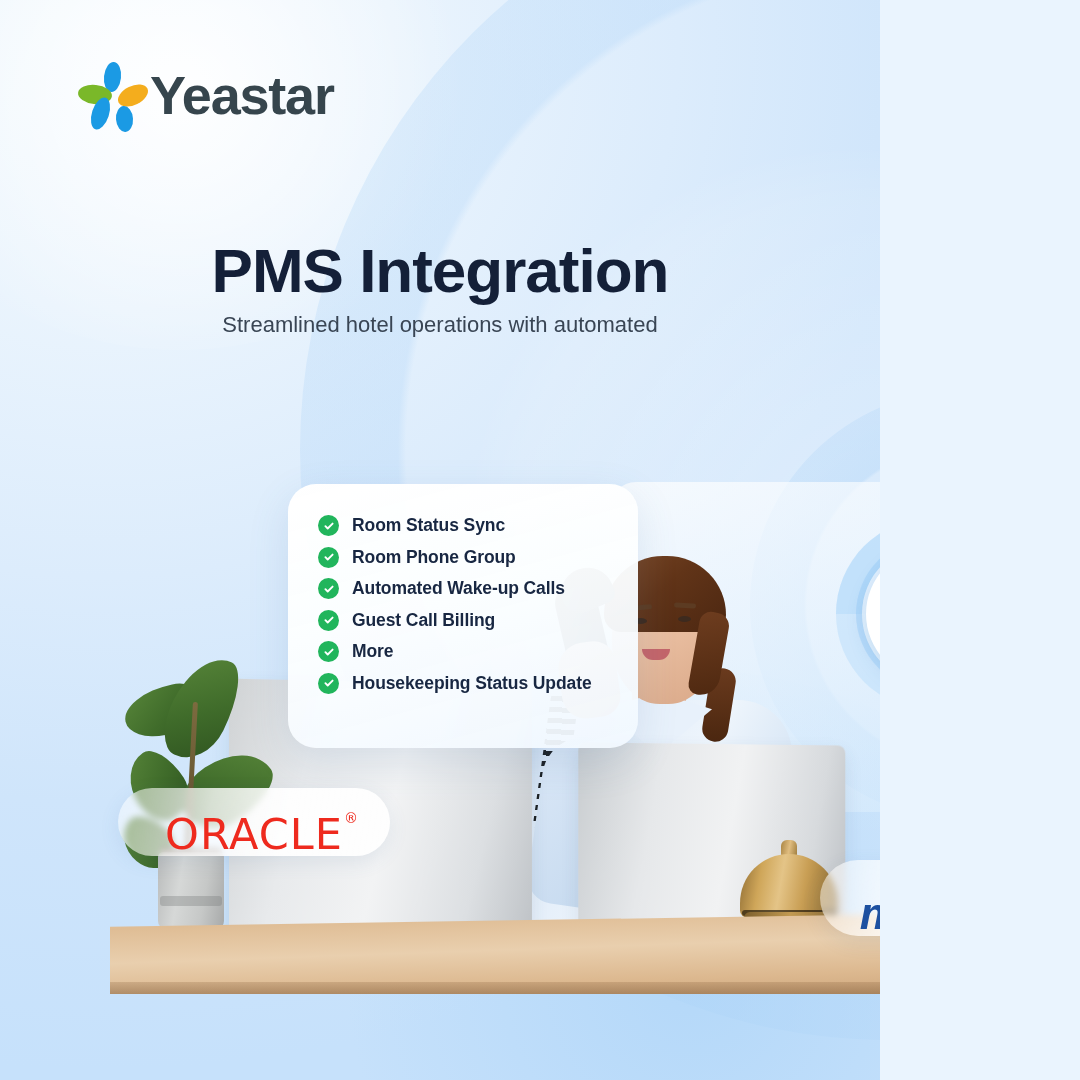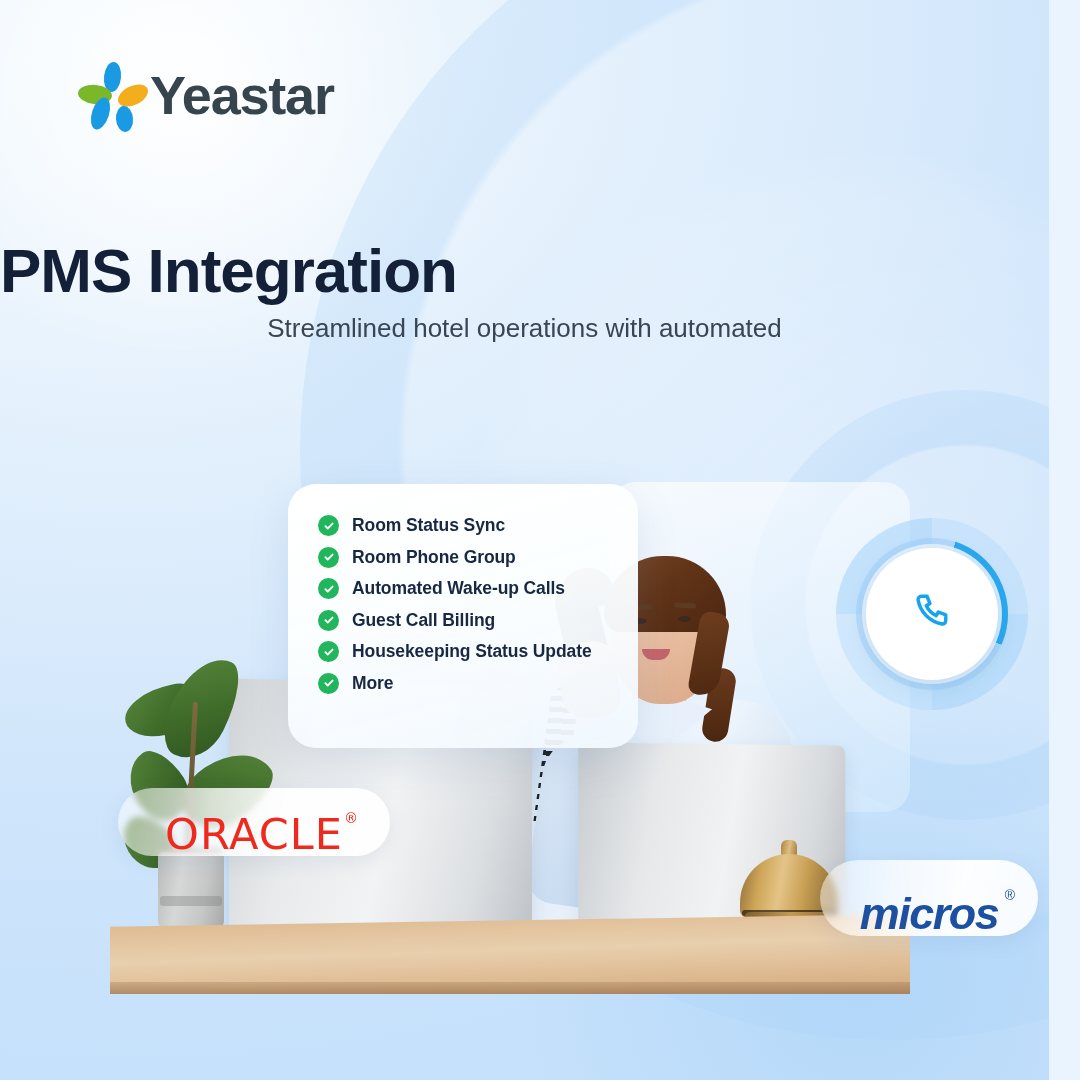--- a/index.html
+++ b/index.html
@@ -2,21 +2,21 @@
 <html><head>
 <meta charset="utf-8">
 <style>
   html,body{margin:0;padding:0;}
   body{
     width:1080px;height:1080px;overflow:hidden;
     font-family:"Liberation Sans","DejaVu Sans",sans-serif;
     background:#eaf4fe;
   }
   #stage{
-    position:relative;width:1049px;height:1080px;overflow:hidden;
+    position:relative;width:880px;height:1080px;overflow:hidden;
     background:
       radial-gradient(125% 95% at 12% 4%, #f4fafe 0%, #eaf4fd 26%, #dcecfc 52%, #cfe5fb 74%, #c6e1fb 100%);
   }
   
   .bg-layer{position:absolute;inset:0;pointer-events:none;}
   .arc{position:absolute;border-radius:50%;}
   .arc-a{
     width:1180px;height:1180px;left:300px;top:-140px;
     background:radial-gradient(circle at 50% 50%, rgba(255,255,255,0) 58%, rgba(178,214,248,.34) 59%, rgba(178,214,248,.26) 100%);
   }
@@ -45,26 +45,26 @@
   .p-right {width:32px;height:19px;left:39px;top:24px; background:#f4ad1d;transform:rotate(-26deg);}
   .p-left  {width:34px;height:19px;left:0px; top:23px; background:#7ab829;transform:rotate(6deg);}
   .p-bl    {width:17px;height:33px;left:14px;top:35px; background:#1b9ae4;transform:rotate(18deg);}
   .p-br    {width:17px;height:26px;left:38px;top:44px; background:#1b9ae4;transform:rotate(-4deg);}
   .logo-word{
     font-size:54px;font-weight:700;letter-spacing:-1.2px;color:#36454d;line-height:1;
   }
 
   
   .headline{
-    position:absolute;left:0;right:0;top:196px;text-align:left;
+    position:absolute;left:0;right:0;top:196px;text-align:center;
     font-size:62px;font-weight:700;letter-spacing:-1px;color:#142038;line-height:1.08;
   }
   .subline{
     position:absolute;left:0;right:0;top:308px;text-align:center;
-    font-size:26px;font-weight:400;color:#394554;line-height:1.54;
+    font-size:22px;font-weight:400;color:#394554;line-height:1.54;
   }
   .subline span{display:block;}
 
   
   .photo{
     position:absolute;left:110px;top:452px;width:800px;height:542px;
   }
   
   .panel-blue{
     position:absolute;left:500px;top:30px;width:300px;height:330px;border-radius:26px;
@@ -366,29 +366,29 @@
           </svg>
       </span>
       <span class="feat-label">Guest Call Billing</span>
     </div>
     <div class="feat">
       <span class="chk">
         <svg width="12" height="12" viewBox="0 0 12 12">
             <path d="M2.4 6.2 L4.7 8.5 L9.6 3.6" fill="none" stroke="#fff" stroke-width="1.9" stroke-linecap="round" stroke-linejoin="round"></path>
           </svg>
       </span>
+      <span class="feat-label">More</span>
+    </div>
+    <div class="feat">
+      <span class="chk">
+        <svg width="12" height="12" viewBox="0 0 12 12">
+            <path d="M2.4 6.2 L4.7 8.5 L9.6 3.6" fill="none" stroke="#fff" stroke-width="1.9" stroke-linecap="round" stroke-linejoin="round"></path>
+          </svg>
+      </span>
       <span class="feat-label">Housekeeping Status Update</span>
-    </div>
-    <div class="feat">
-      <span class="chk">
-        <svg width="12" height="12" viewBox="0 0 12 12">
-            <path d="M2.4 6.2 L4.7 8.5 L9.6 3.6" fill="none" stroke="#fff" stroke-width="1.9" stroke-linecap="round" stroke-linejoin="round"></path>
-          </svg>
-      </span>
-      <span class="feat-label">More</span>
     </div>
   </div>
 
   <div class="phone-badge">
     <div class="ring ring-1"></div>
     <div class="quad q1"></div>
     <div class="quad q2"></div>
     <div class="ring ring-2"></div>
     <div class="ring ring-3"></div>
     <div class="ring-mask"></div>

